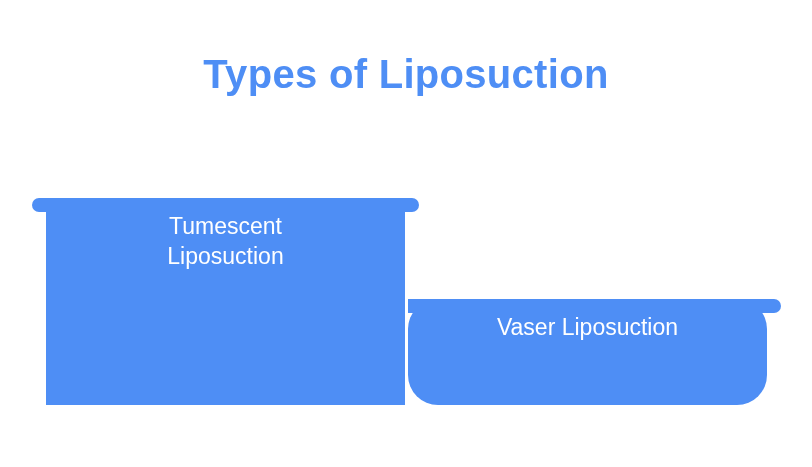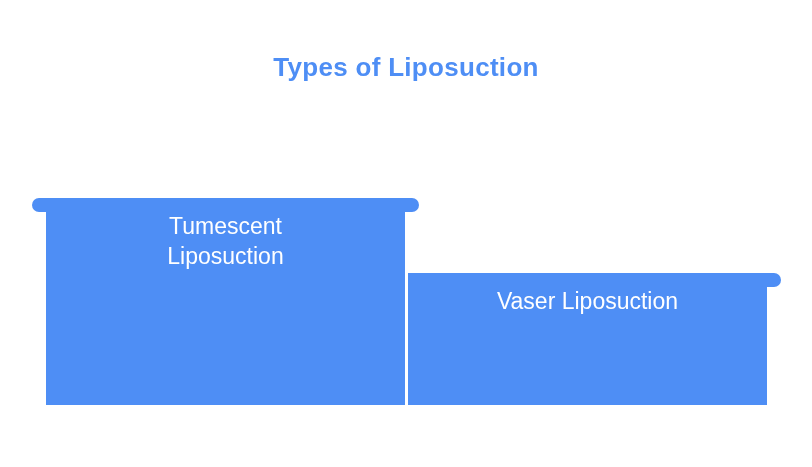--- a/index.html
+++ b/index.html
@@ -10,21 +10,21 @@
     background: var(--bg, #ffffff);
     font-family: "Liberation Sans", sans-serif;
     overflow: hidden;
   }
   .chart-title {
     position: absolute;
     top: 52px;
     left: 0;
     width: 100%;
     text-align: center;
-    font-size: 26px;
+    font-size: 40px;
     font-weight: bold;
     color: var(--accent, #4E8EF5);
     letter-spacing: 0.3px;
   }
   .podium {
     position: absolute;
     left: 46px;
     top: 198px;
     width: 721px;
     height: 207px;
@@ -65,19 +65,19 @@
 
   <div class="podium">
 
 
     <div class="bar cap-both" style="height: 207px;">
       <div class="cap"></div>
       <div class="bar-label">Tumescent
 Liposuction</div>
     </div>
 
-    <div class="bar cap-right" style="height: 132px;">
+    <div class="bar cap-right" style="height: 106px; border-radius: 30px;">
       <div class="cap"></div>
       <div class="bar-label">Vaser Liposuction</div>
     </div>
 
   </div>
 </div>
 
 </body></html>

